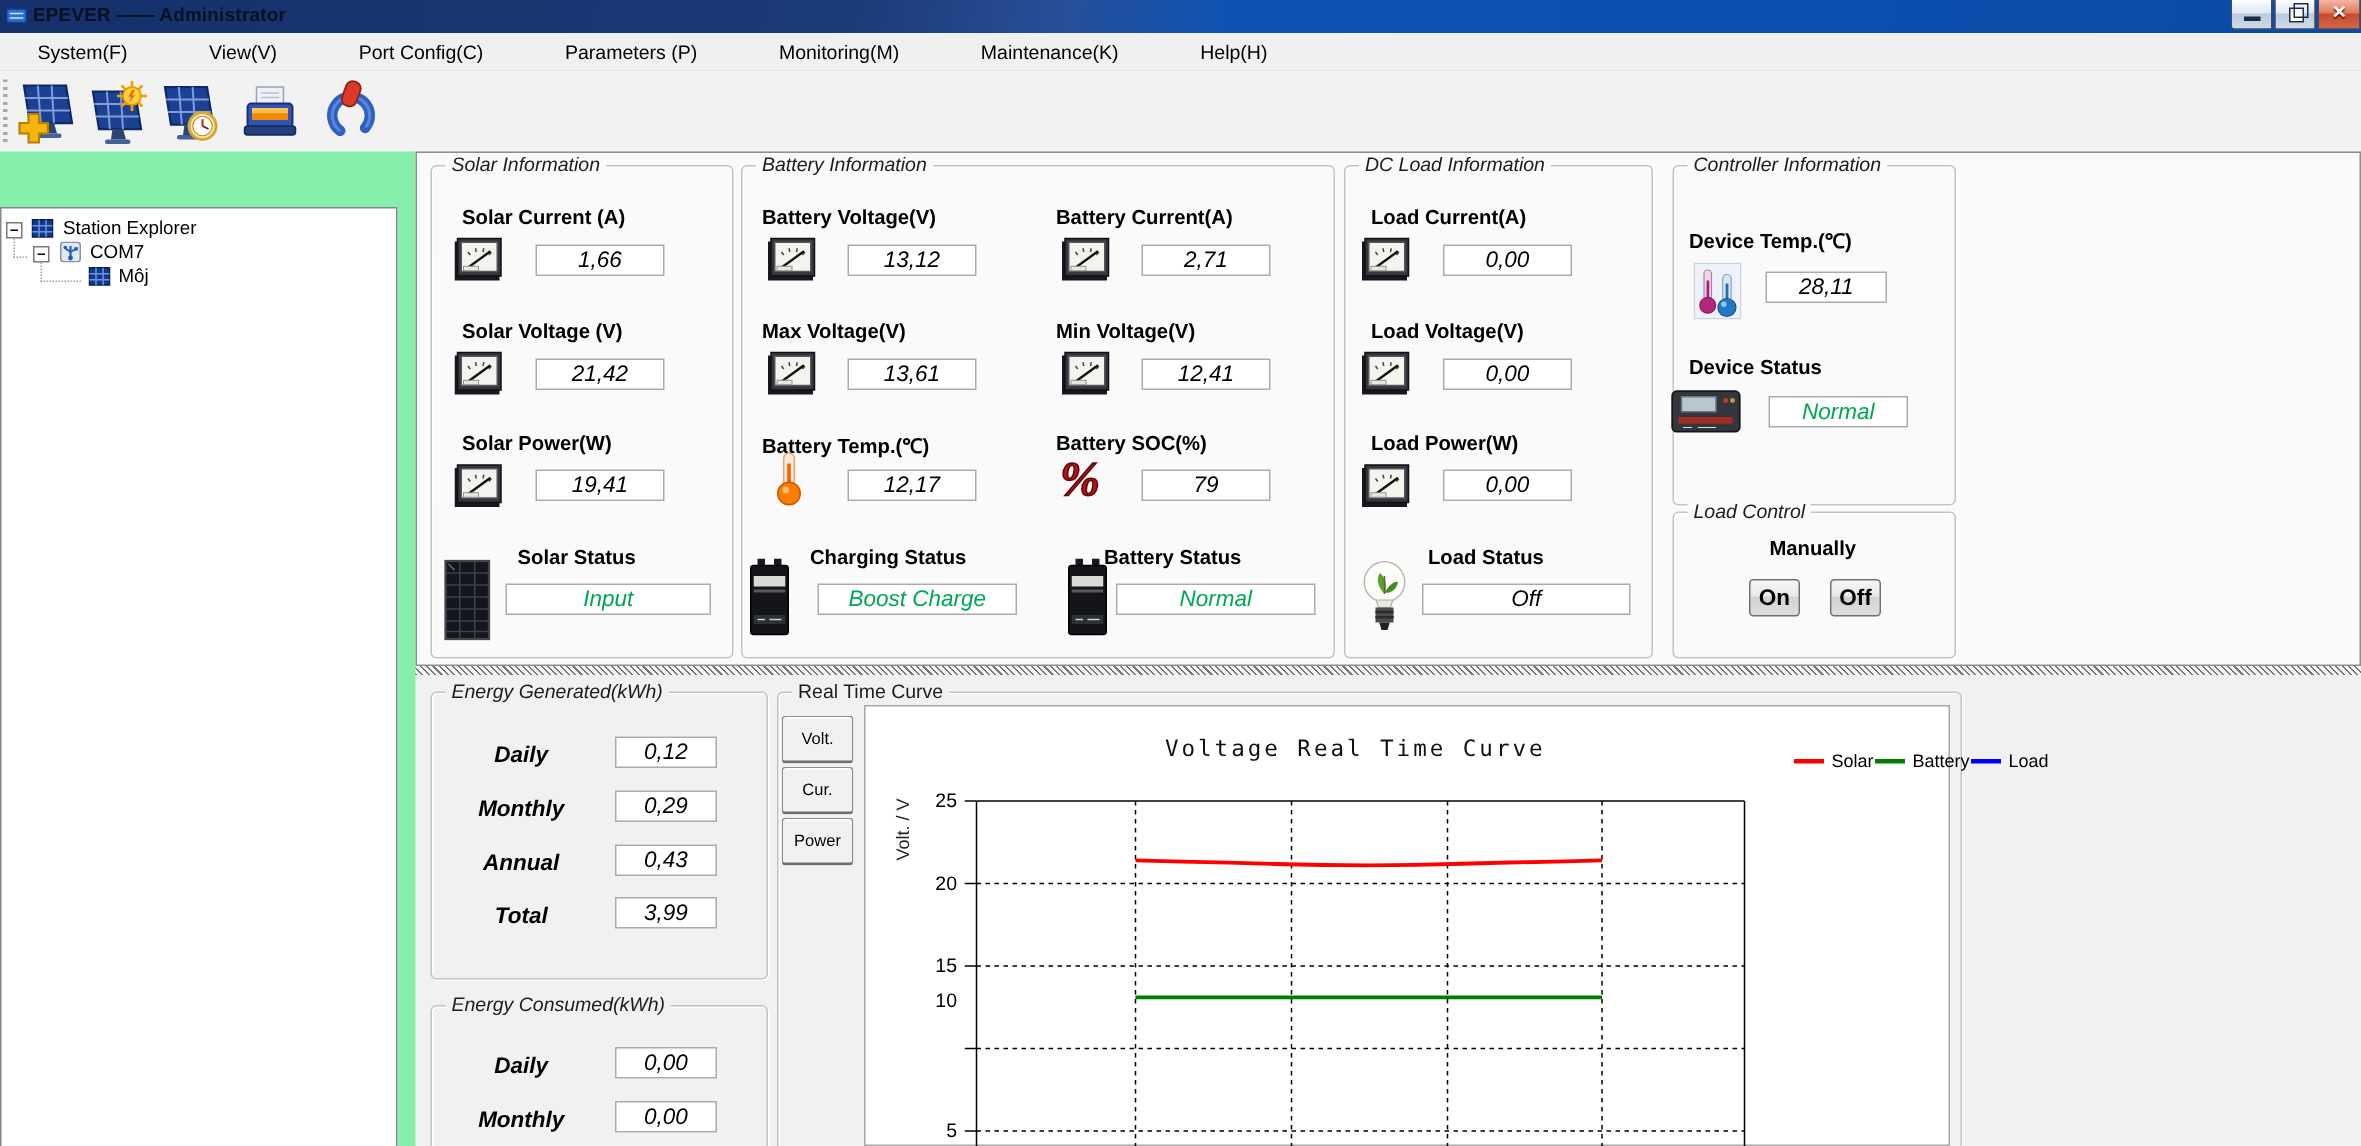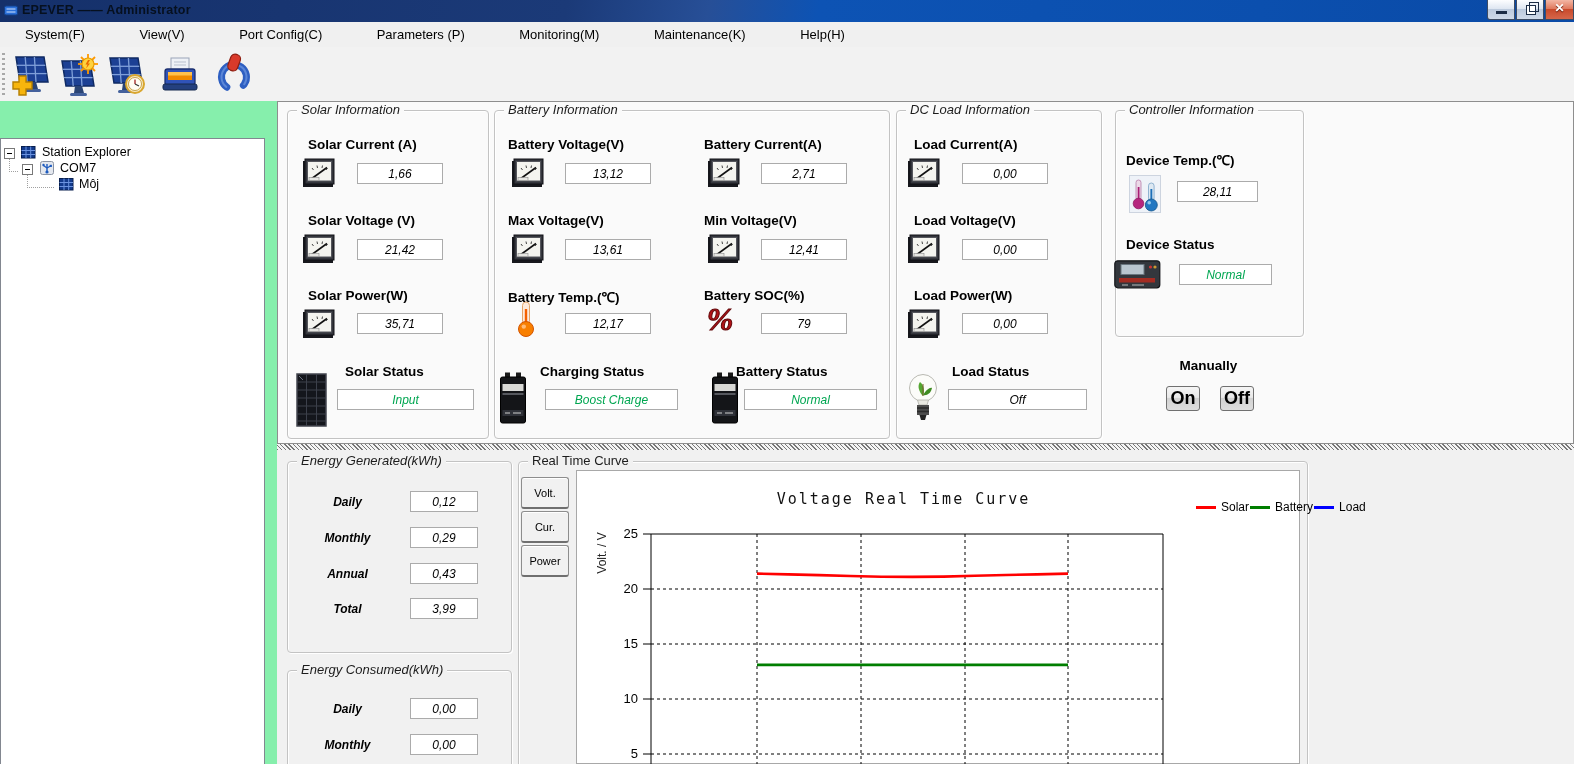--- a/index.html
+++ b/index.html
@@ -42,26 +42,26 @@
   .bottompanel{position:absolute;left:277px;top:450px;width:1297px;height:314px;background:#f1f1f1;}
   .gb{position:absolute;border:1px solid #c3c3c3;border-radius:4px;box-shadow:inset 1px 1px 0 #fff,1px 1px 0 #fff;}
   .gb>.cap{position:absolute;top:-9px;left:9px;padding:0 4px;font-size:13px;font-style:italic;color:#1c1c1c;}
   .gb>.cap.plain{font-style:normal;}
   .gb.on-light>.cap{background:#fafafa;}
   .gb.on-gray>.cap{background:#f1f1f1;}
 
   .lbl{position:absolute;font-size:13.5px;font-weight:bold;white-space:nowrap;}
   .fld{position:absolute;height:21px;border:1px solid #ababab;background:#fff;
        display:flex;align-items:center;justify-content:center;
-       font-size:12px;font-style:italic;box-sizing:border-box;text-align:center;}
+       font-size:15px;font-style:italic;box-sizing:border-box;text-align:center;}
   .fld.ok{color:#00a651;}
-  .elbl{position:absolute;width:105px;text-align:center;font-size:12px;font-weight:bold;font-style:italic;}
+  .elbl{position:absolute;width:105px;text-align:center;font-size:15px;font-weight:bold;font-style:italic;}
   .winbtn{position:absolute;width:34px;height:25px;border:1px solid #707070;border-radius:3px;
     background:linear-gradient(#f5f5f5,#e9e9e9 45%,#d2d2d2 50%,#dedede);
-    font-size:18px;font-weight:bold;font-family:"Liberation Sans",sans-serif;padding:0;}
+    font-size:15px;font-weight:bold;font-family:"Liberation Sans",sans-serif;padding:0;}
 
   
   .tab{position:absolute;left:521px;width:48px;height:32px;background:#f1f1f1;
     border:1px solid #8d8d8d;border-bottom:2px solid #6f6f6f;border-radius:3px;
     box-shadow:inset 0 1px 0 #fff;font-size:11px;display:flex;align-items:center;justify-content:center;padding:0;font-family:"Liberation Sans",sans-serif;}
   .chartsurface{position:absolute;left:576px;top:470px;width:724px;height:294px;background:#fff;border:1px solid #a8a8a8;box-sizing:border-box;}
   .charttitle{position:absolute;left:643px;top:490px;width:521px;text-align:center;
     font-family:"DejaVu Sans Mono",monospace;font-size:15px;letter-spacing:2px;color:#111;}
   .ylab{position:absolute;left:556px;top:546px;width:92px;height:14px;text-align:center;
     font-size:12px;color:#222;transform:rotate(-90deg);}
@@ -331,36 +331,39 @@
   </div>
   <div class="gb on-light" style="left:494px;top:110px;width:394px;height:327px">
     <span class="cap">Battery Information</span>
   </div>
   <div class="gb on-light" style="left:896px;top:110px;width:204px;height:327px">
     <span class="cap">DC Load Information</span>
   </div>
   <div class="gb on-light" style="left:1115px;top:110px;width:187px;height:225px">
     <span class="cap">Controller Information</span>
   </div>
+  <div class="gb on-light" style="left:1115px;top:341px;width:187px;height:96px">
+    <span class="cap">Load Control</span>
+  </div>
 
   <div class="lbl" style="left:308px;top:137px">Solar Current (A)</div>
   <svg class="abs" style="left:303px;top:158px" width="32" height="30">
       <use href="#i-meter"></use>
     </svg>
   <div class="fld" style="left:357px;top:163px;width:86px">1,66</div>
   <div class="lbl" style="left:308px;top:213px">Solar Voltage (V)</div>
   <svg class="abs" style="left:303px;top:234px" width="32" height="30">
       <use href="#i-meter"></use>
     </svg>
   <div class="fld" style="left:357px;top:239px;width:86px">21,42</div>
   <div class="lbl" style="left:308px;top:288px">Solar Power(W)</div>
   <svg class="abs" style="left:303px;top:309px" width="32" height="30">
       <use href="#i-meter"></use>
     </svg>
-  <div class="fld" style="left:357px;top:313px;width:86px">35,71</div>
+  <div class="fld" style="left:357px;top:313px;width:86px">19,41</div>
   <svg class="abs" style="left:294px;top:372px" width="36" height="58">
       <use href="#i-panelimg"></use>
     </svg>
   <div class="lbl" style="left:345px;top:364px">Solar Status</div>
   <div class="fld ok" style="left:337px;top:389px;width:137px">Input</div>
 
   <div class="lbl" style="left:508px;top:137px">Battery Voltage(V)</div>
   <svg class="abs" style="left:512px;top:158px" width="32" height="30">
       <use href="#i-meter"></use>
     </svg>
@@ -468,21 +471,21 @@
   <button class="tab" style="top:477px">Volt.</button>
   <button class="tab" style="top:511px">Cur.</button>
   <button class="tab" style="top:545px">Power</button>
 
   <div class="chartsurface"></div>
   <div class="charttitle">Voltage Real Time Curve</div>
   <div class="ylab">Volt. / V</div>
   <div class="ytick" style="top:526px">25</div>
   <div class="ytick" style="top:581px">20</div>
   <div class="ytick" style="top:636px">15</div>
-  <div class="ytick" style="top:691px">10</div>
+  <div class="ytick" style="top:659px">10</div>
   <div class="ytick" style="top:746px">5</div>
 
   <svg id="plot-svg" class="abs" style="left:643px;top:533px" width="521" height="231" viewBox="0 0 521 231">
       <line x1="8" y1="1" x2="520" y2="1" stroke="#000" stroke-width="1"></line>
       <line x1="8" y1="1" x2="8" y2="231" stroke="#000" stroke-width="1"></line>
       <line x1="520" y1="1" x2="520" y2="231" stroke="#000" stroke-width="1"></line>
       <line x1="0" y1="1" x2="8" y2="1" stroke="#000" stroke-width="1"></line>
       <line x1="0" y1="56" x2="8" y2="56" stroke="#000" stroke-width="1"></line>
       <line x1="8" y1="56" x2="520" y2="56" stroke="#000" stroke-width="1" stroke-dasharray="3,3"></line>
       <line x1="0" y1="111" x2="8" y2="111" stroke="#000" stroke-width="1"></line>

